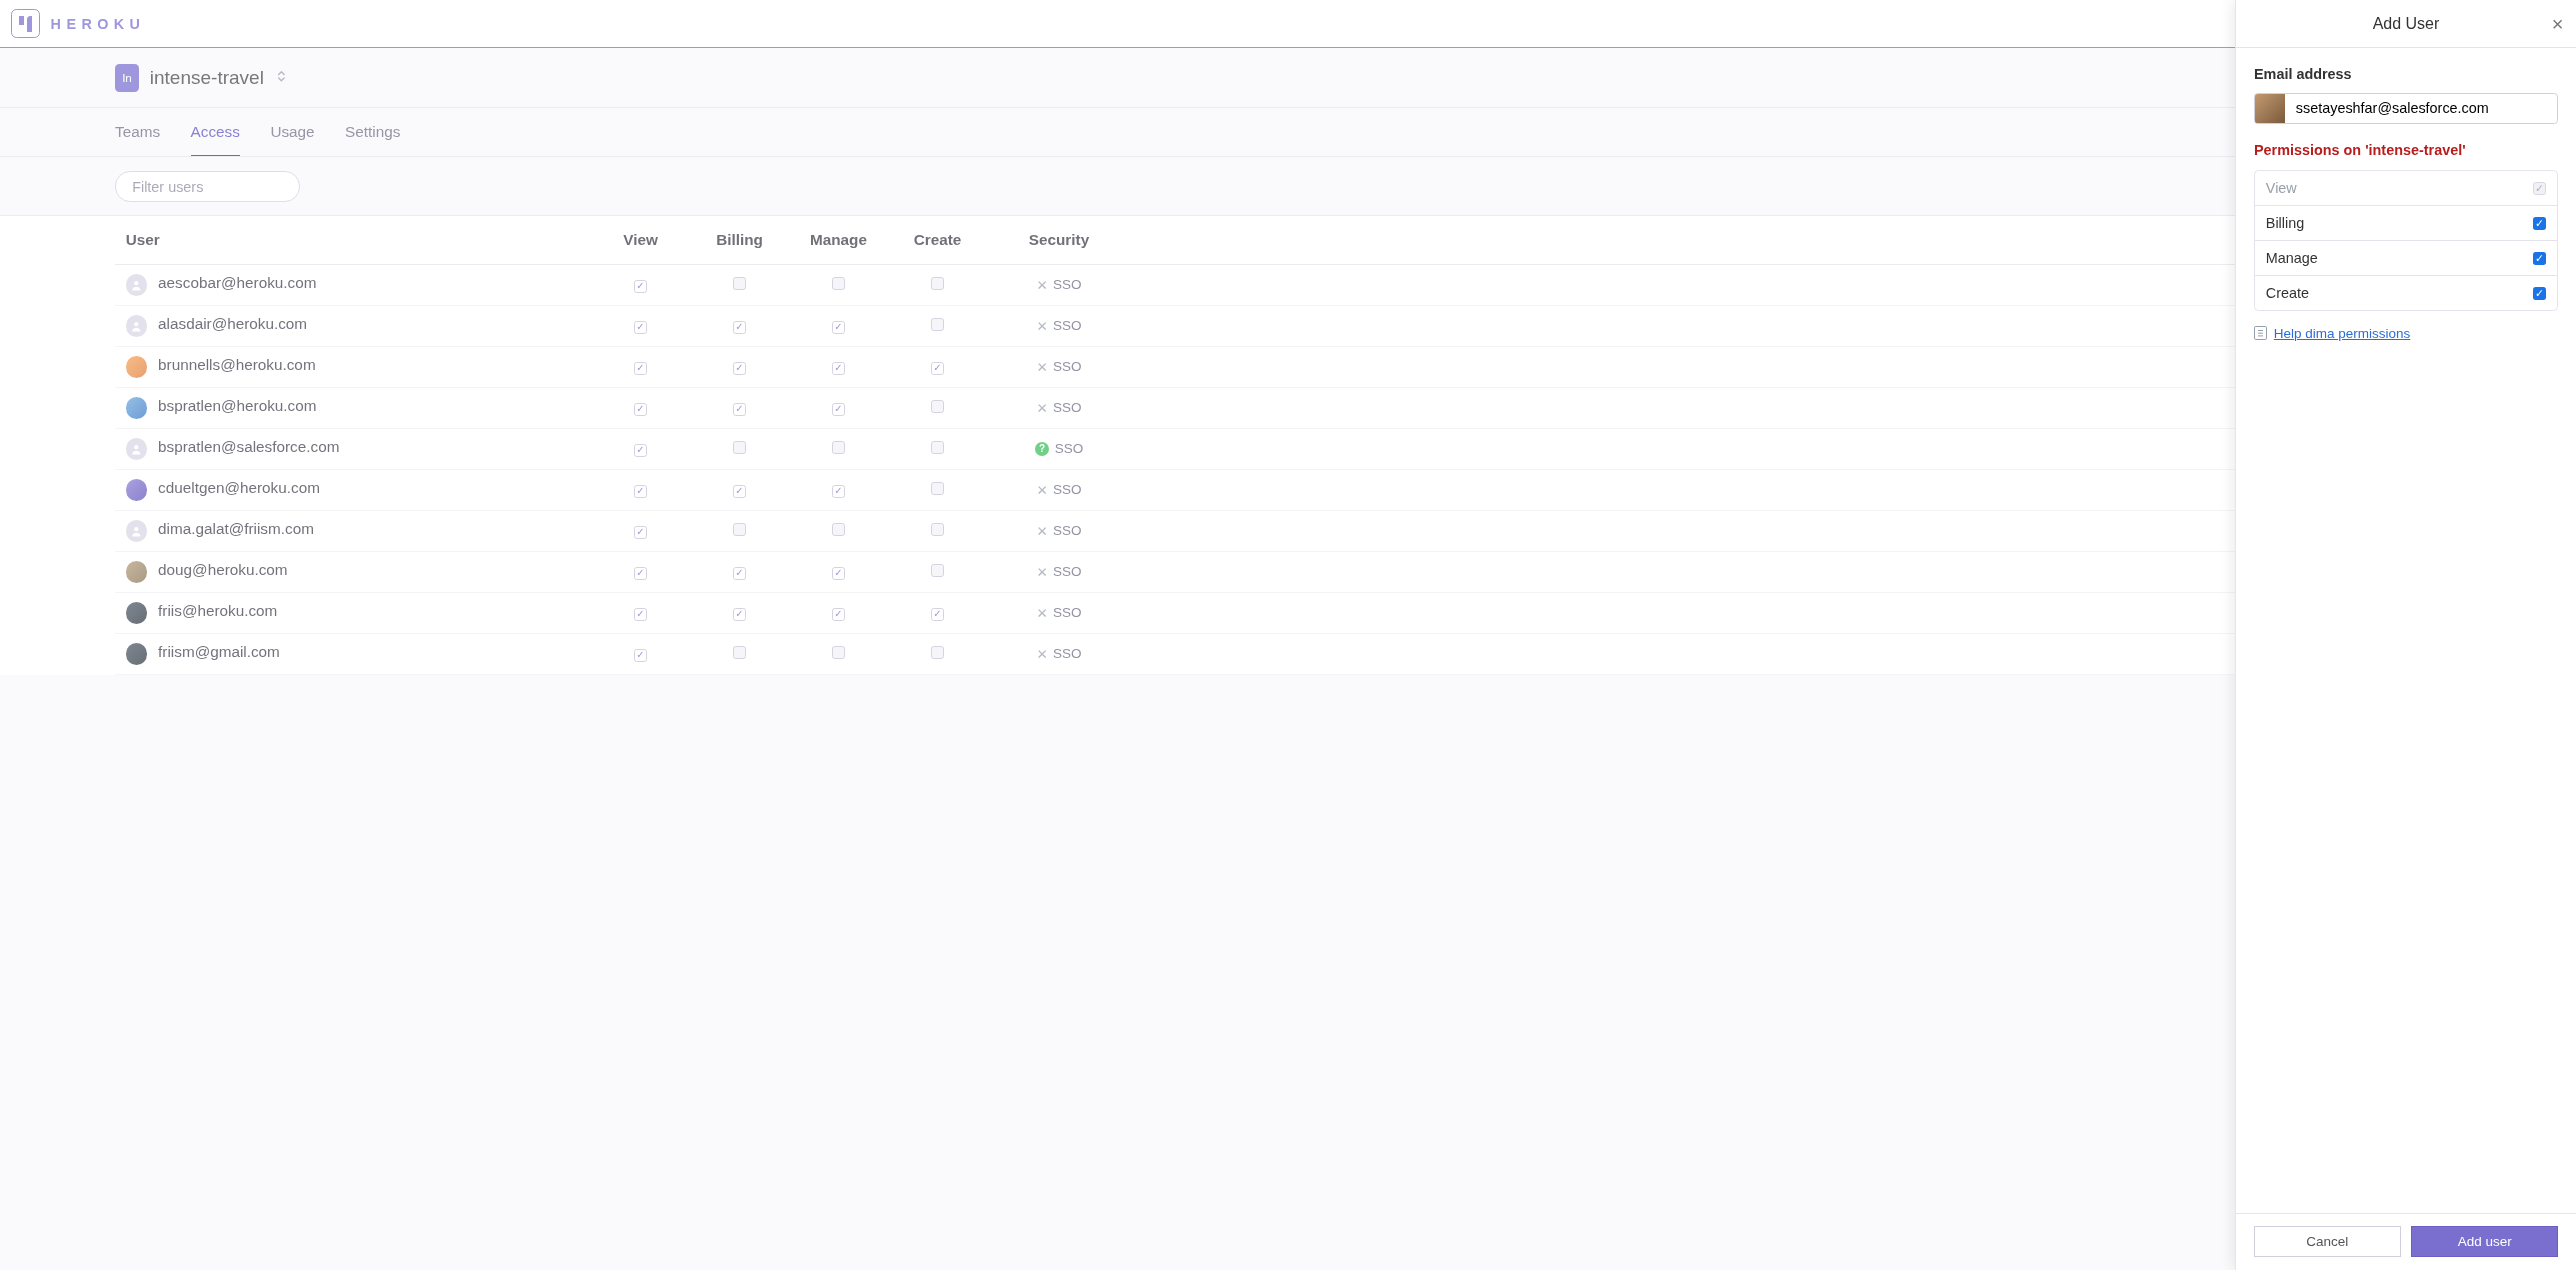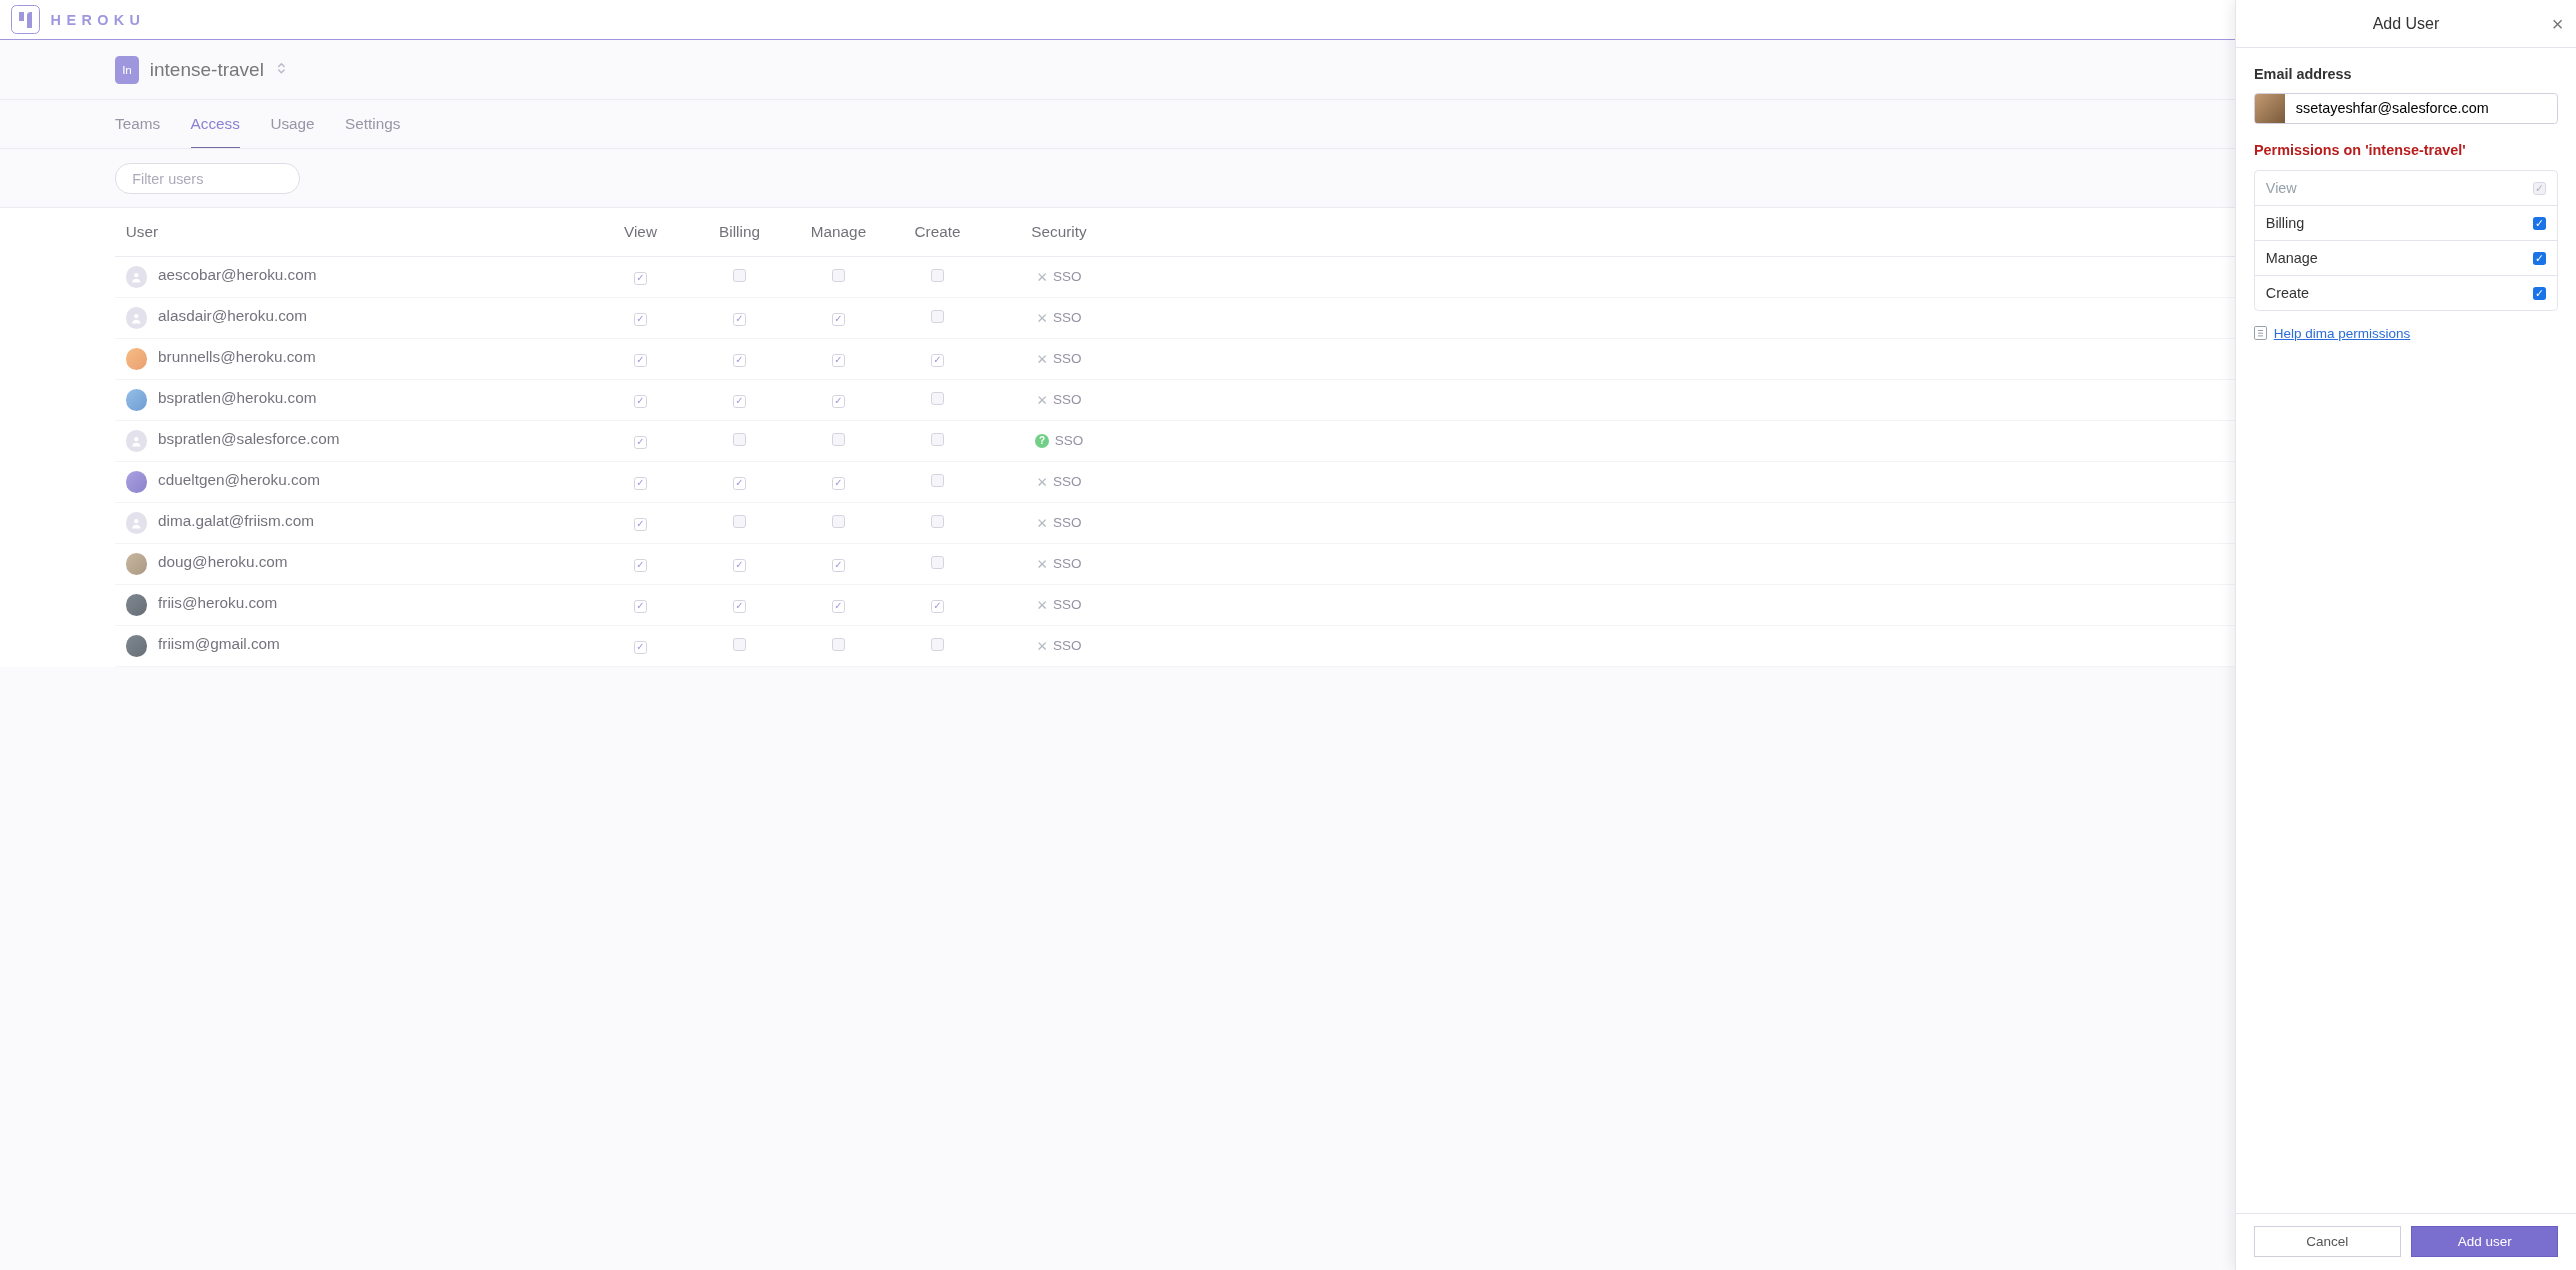--- a/index.html
+++ b/index.html
@@ -9,21 +9,21 @@
     color: #333;
     font-size: 13.5px;
     overflow: hidden;
   }
   .root { position: relative; width: 100%; height: 100vh; }
 
   
   .topbar {
     display: flex;
     align-items: center;
-    height: 40px;
+    height: 48px;
     background: #fff;
     border-bottom: 1.8px solid #7b6fd0;
     padding: 0 10.8px;
   }
   .logo-group { display: flex; align-items: center; gap: 10.8px; }
   .logo-mark {
     width: 29px; height: 29px;
     border: 1.8px solid #7b6fd0; border-radius: 5.4px;
     display:flex; align-items:center; justify-content:center;
   }
@@ -77,21 +77,21 @@
 
   
   .table-wrap { padding: 0 115px; background:#fff; }
   .thead {
     display:grid;
     grid-template-columns: 476px 99px 99px 99px 99px 144px;
     align-items:center;
     height:49px;
     border-bottom:0.9px solid #e5e3ec;
   }
-  .thead .th { font-size:15.3px; font-weight:400; color:#3b3a44; }
+  .thead .th { font-size:15.3px; font-weight:700; color:#3b3a44; }
   .thead .th.center { text-align:center; }
   .trow {
     display:grid;
     grid-template-columns: 476px 99px 99px 99px 99px 144px;
     align-items:center;
     height:41px;
     border-bottom:0.9px solid #f0eff4;
   }
   .ucell { display:flex; gap:10.8px; padding-left:10.8px; }
   .avatar {

